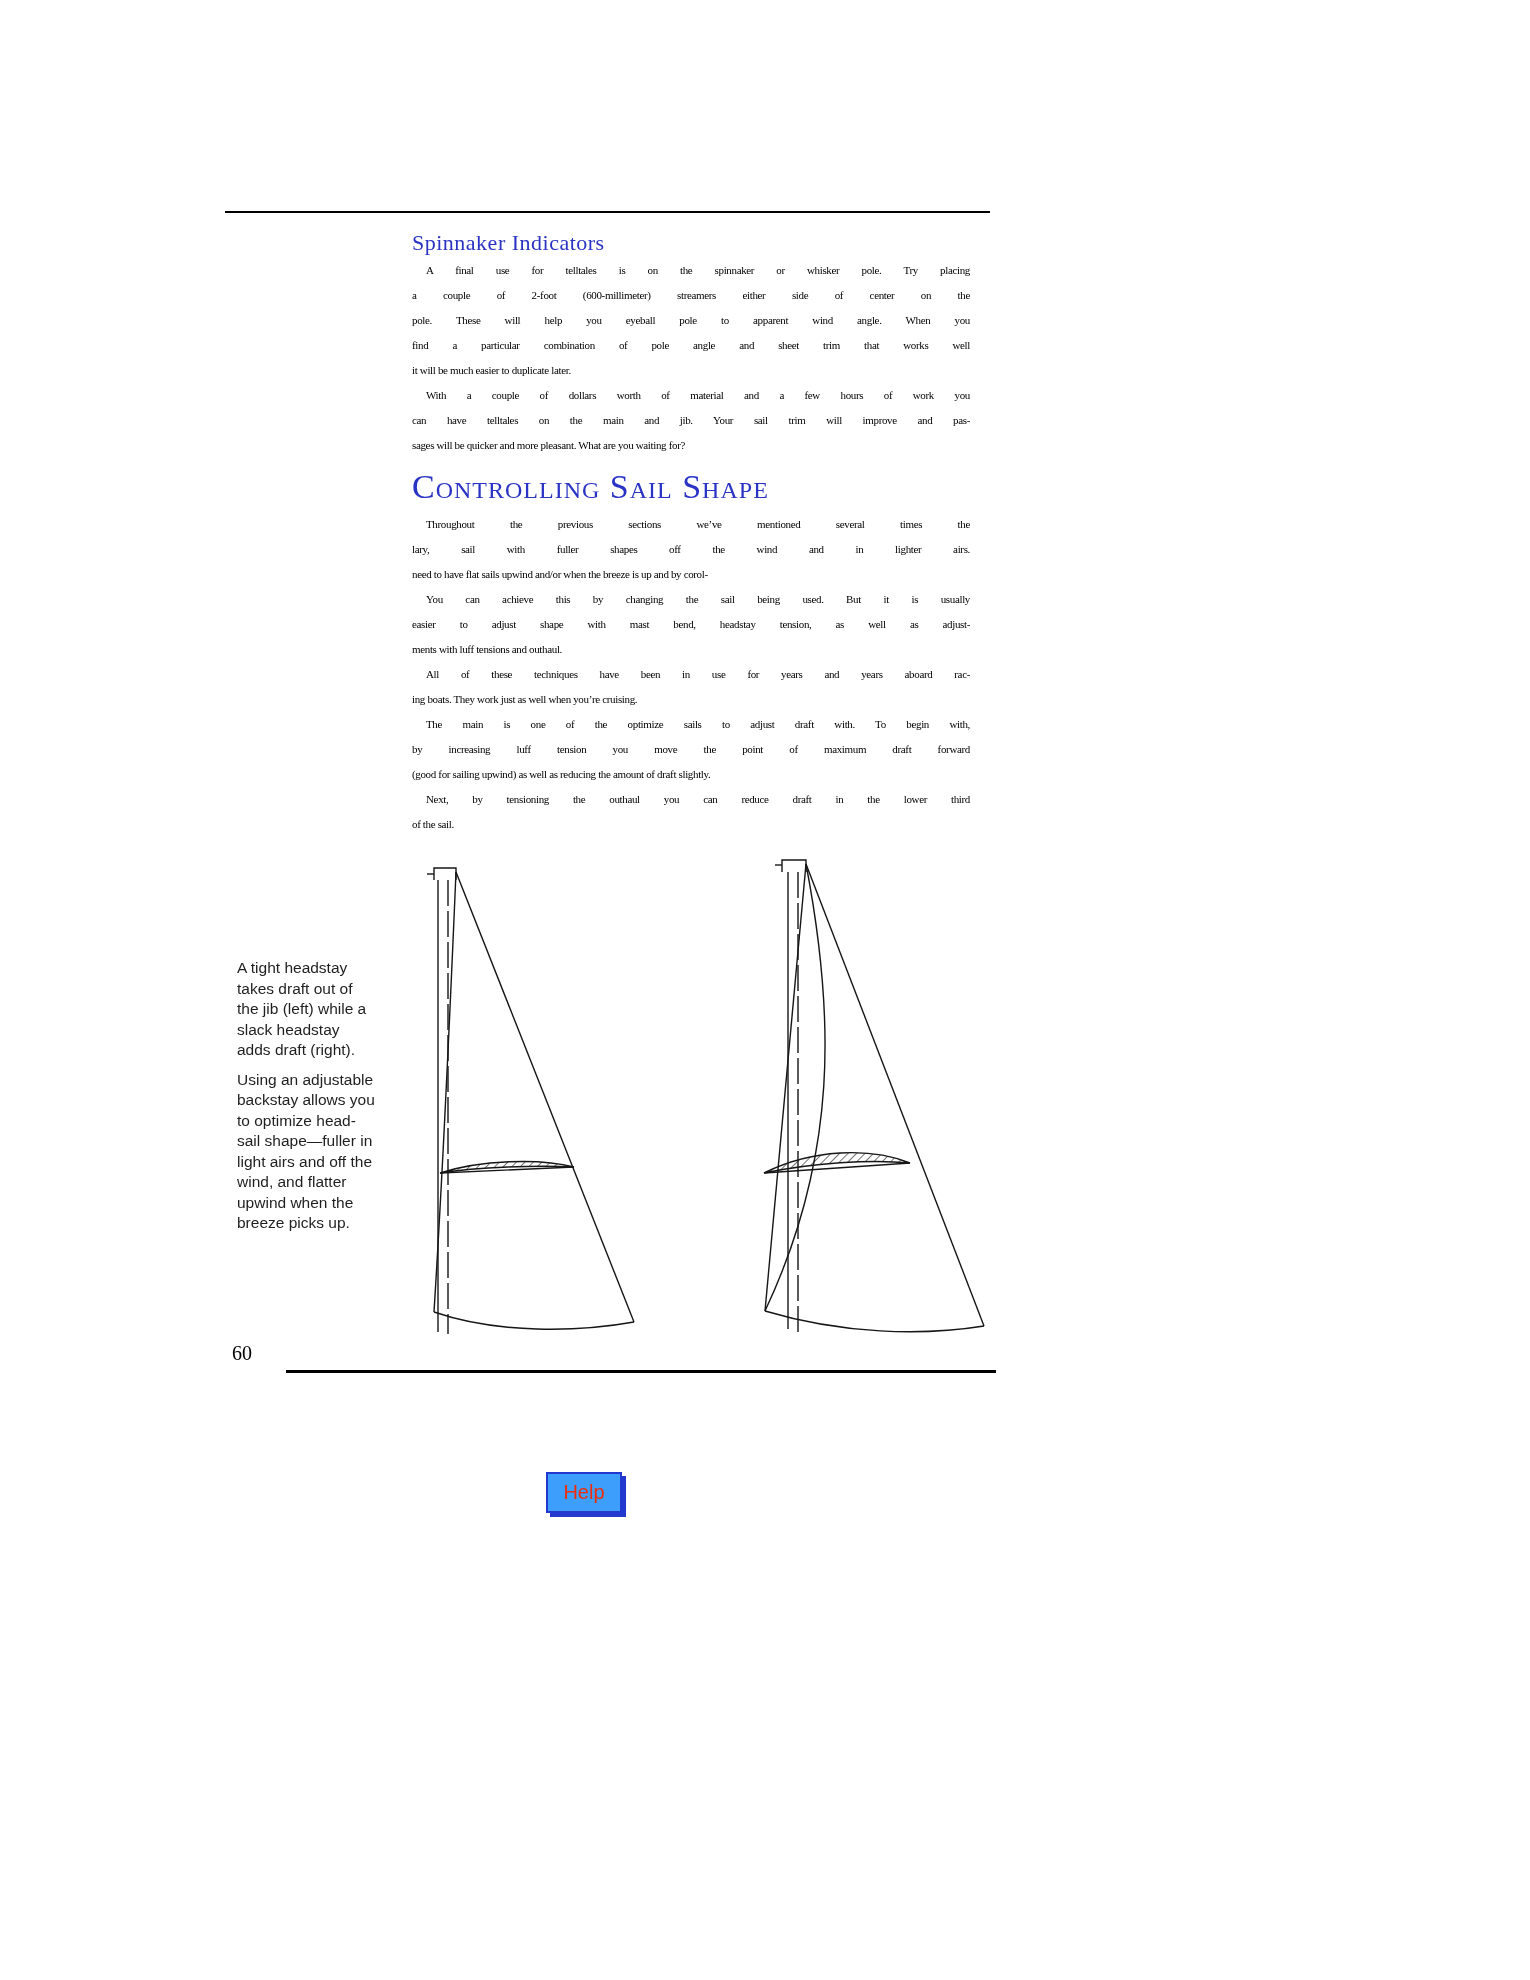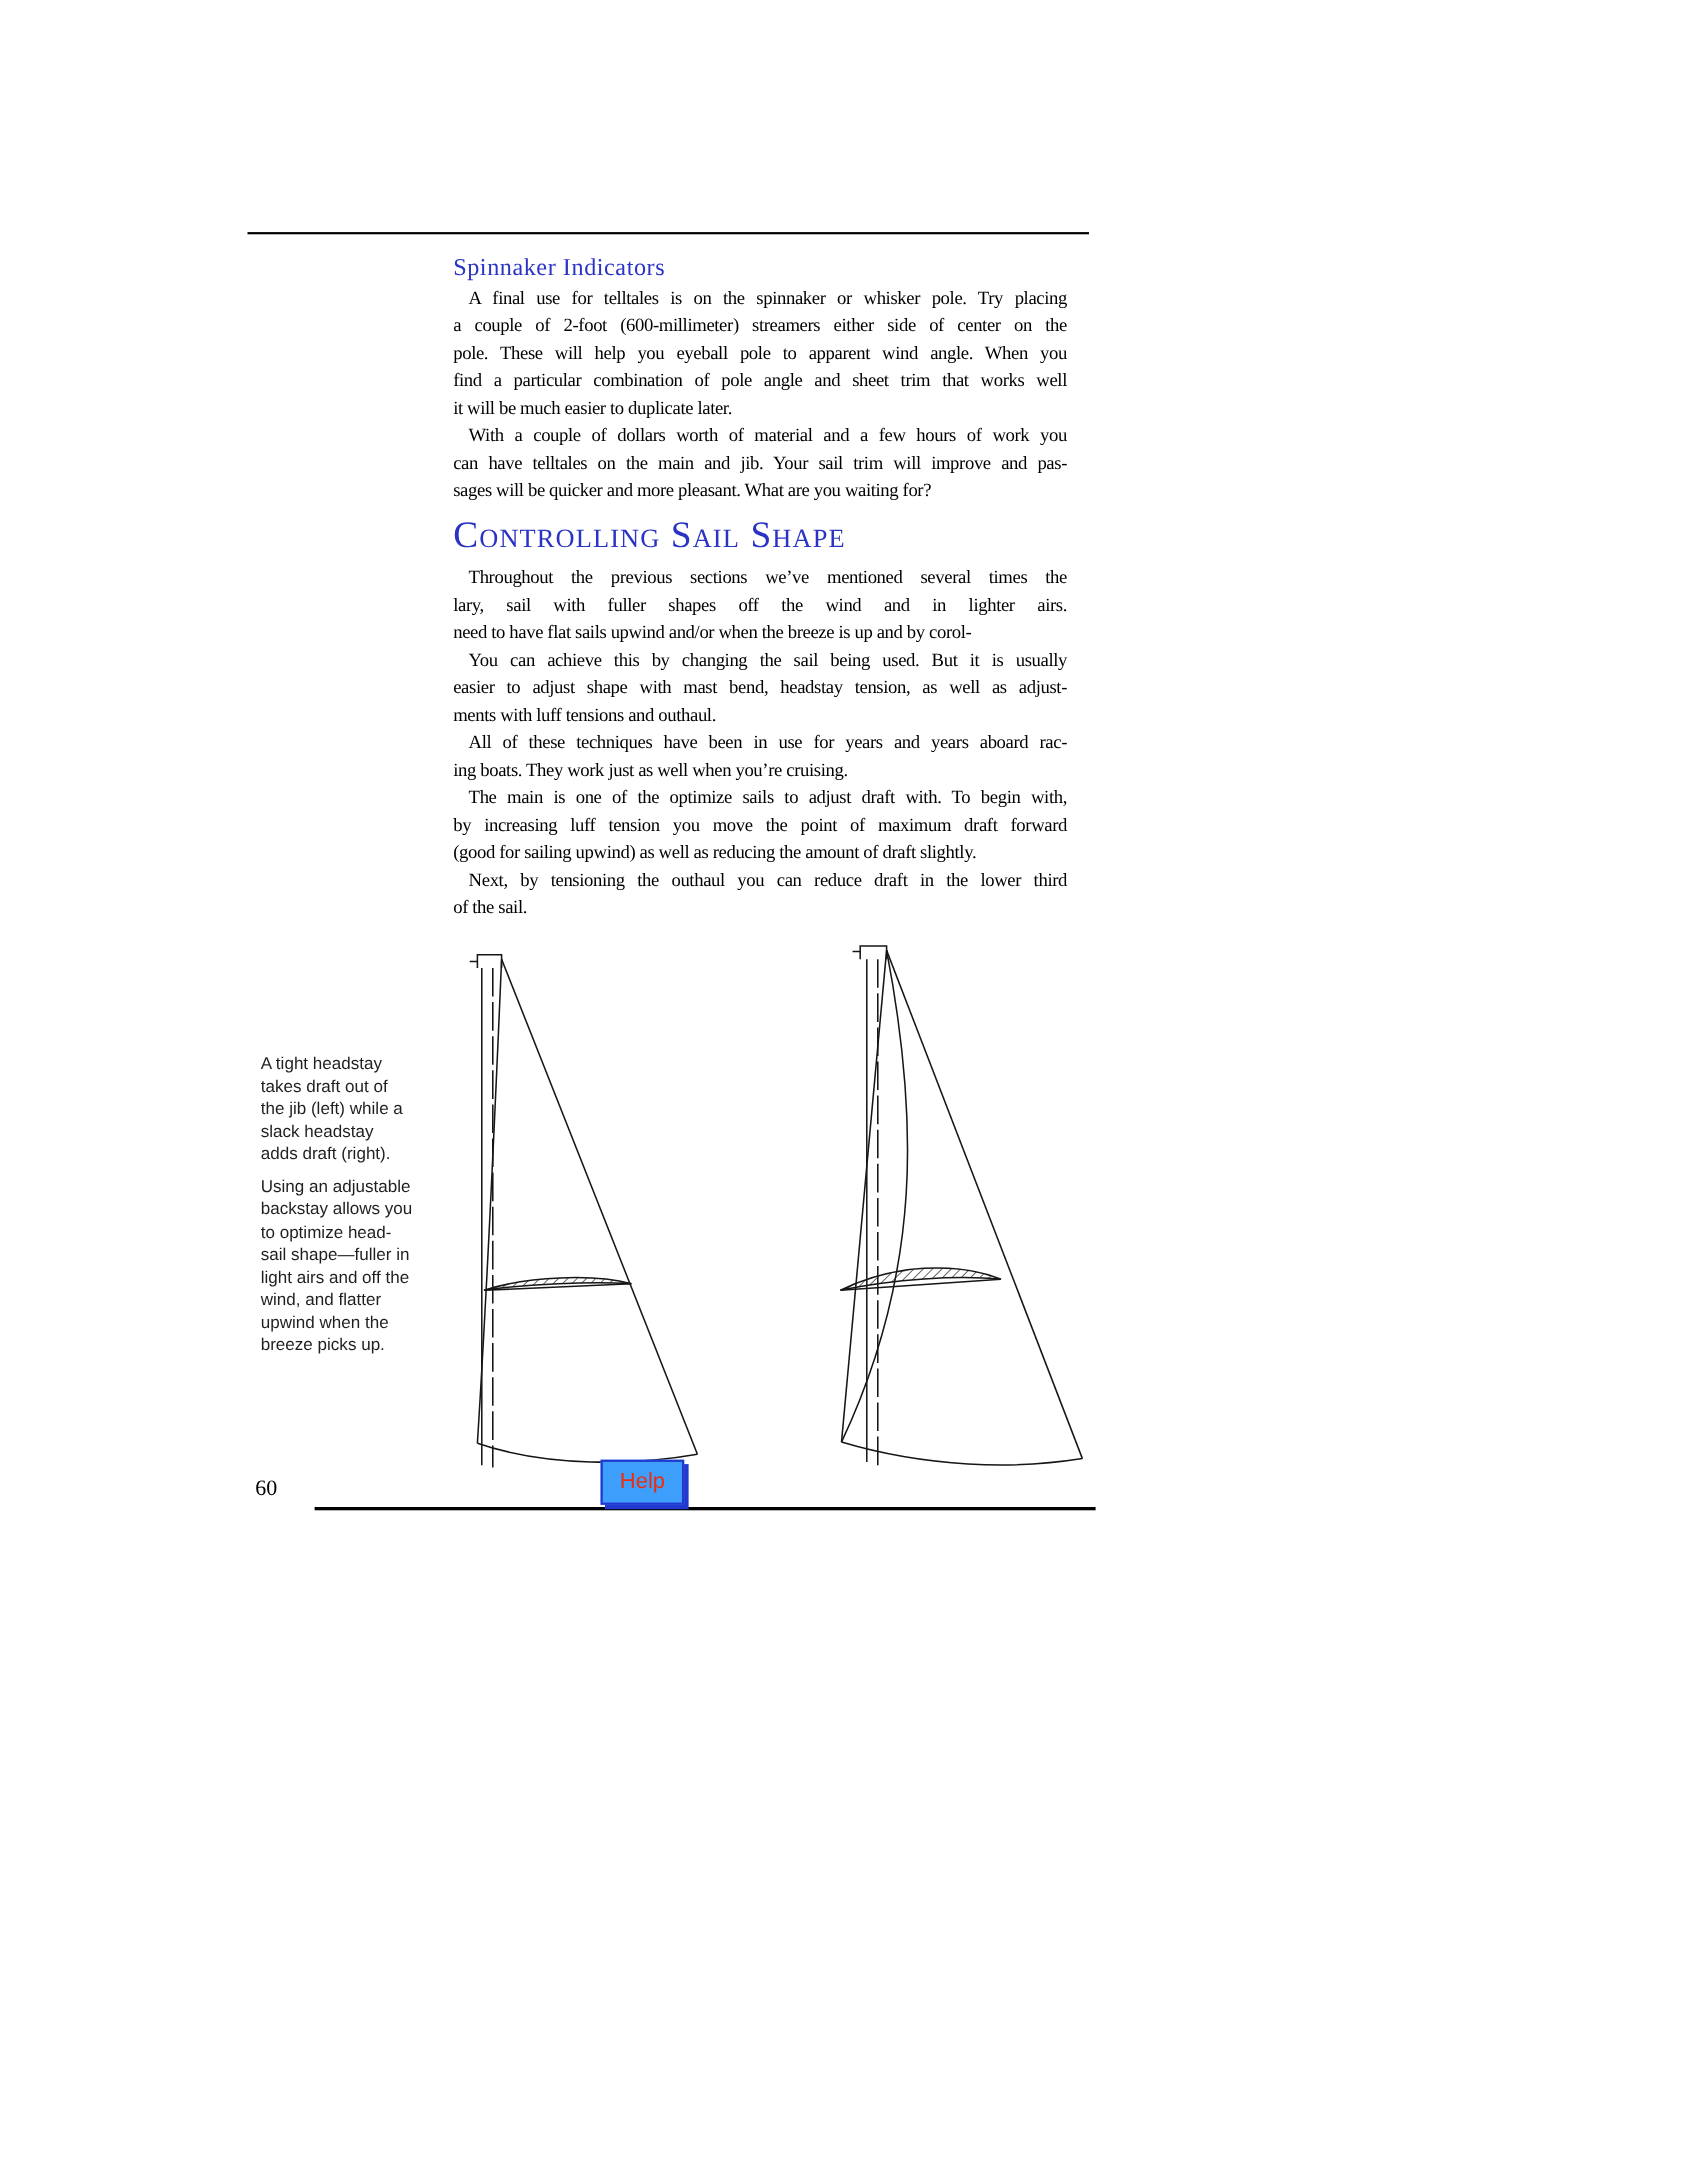--- a/index.html
+++ b/index.html
@@ -15,41 +15,41 @@
 
   .sub-heading {
     margin:0 0 3px 0; font-size:22px; line-height:24px; font-weight:normal;
     letter-spacing:0.5px; color:#2a33c4;
   }
   .sub-heading.mainsail { margin-top:10px; }
   .chapter-heading {
     margin:9px 0 5px 0; font-size:34px; line-height:40px; font-weight:normal;
     font-variant:small-caps; letter-spacing:1px; color:#2a33c4;
   }
-  .para { font-size:17px; line-height:25px; letter-spacing:-0.35px; }
+  .para { font-size:11px; line-height:25px; letter-spacing:-0.35px; }
   .para .line { white-space:nowrap; text-align:justify; text-align-last:justify; }
   .para .line:last-child { text-align-last:left; }
   .para .line:first-child { text-indent:14px; }
 
   .sidebar {
     position:absolute; left:237px; top:958px; width:160px;
     font-family:"Liberation Sans", sans-serif; font-size:15.5px;
     line-height:20.5px; color:#1f1f1f;
   }
   .caption .line { white-space:nowrap; }
   .caption + .caption { margin-top:9px; }
 
   .diagram { position:absolute; }
   #left-diagram { left:398px; top:864px; }
   #right-diagram { left:712px; top:856px; }
 
   .page-number { position:absolute; left:232px; top:1342px; font-size:20px; }
 
   .help-btn {
-    position:absolute; left:546px; top:1327px; width:76px; height:41px;
+    position:absolute; left:546px; top:1472px; width:76px; height:41px;
     background:#3d9ffb; border:2px solid #2238cf;
     box-shadow:4px 4px 0 0 #2238cf;
     color:#ee2c0c; font-family:"Liberation Sans", sans-serif; font-size:20px;
     text-align:center; line-height:37px; padding:0; cursor:pointer;
   }
 </style>
 </head>
 <body>
 
 <div class="page">

